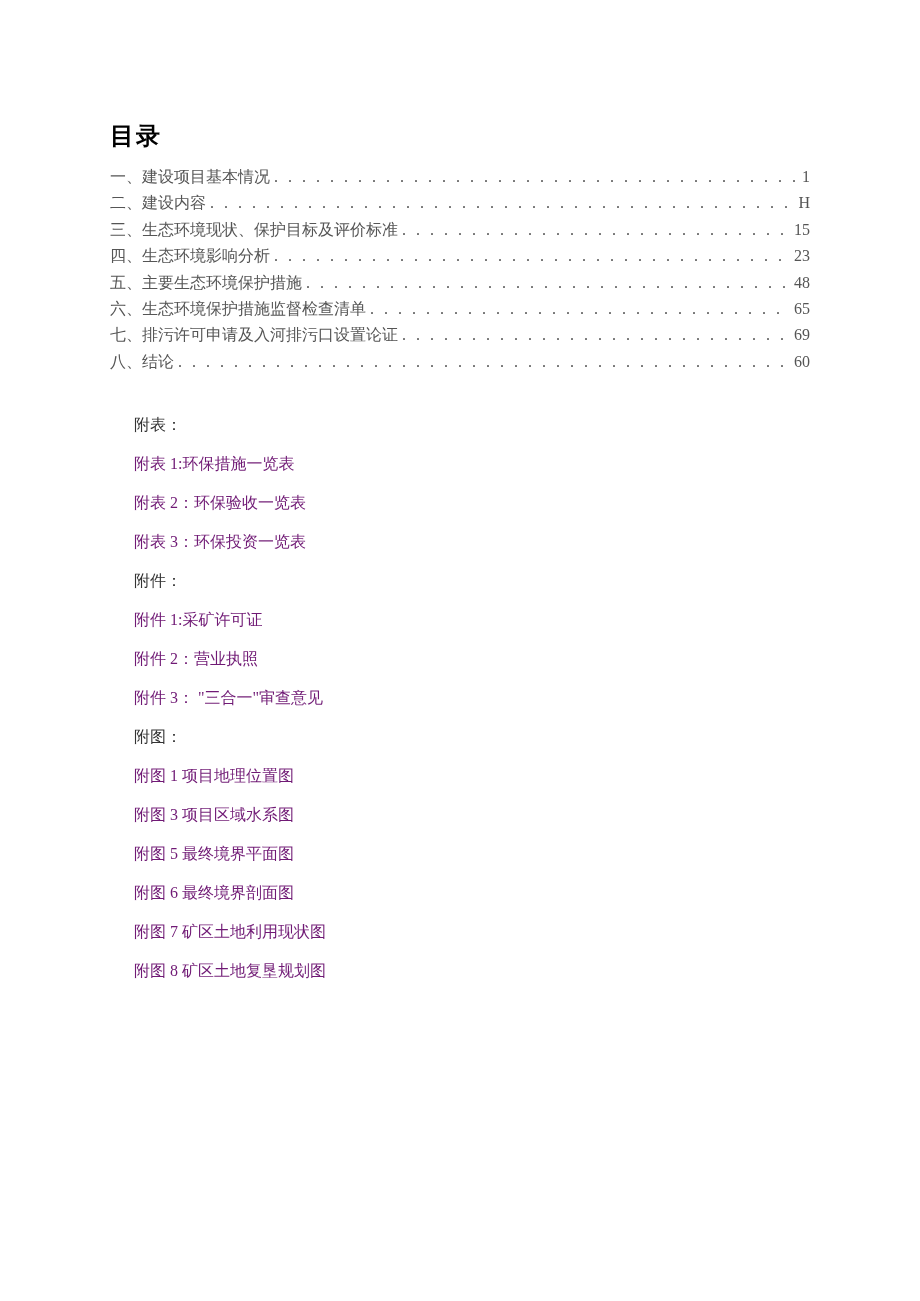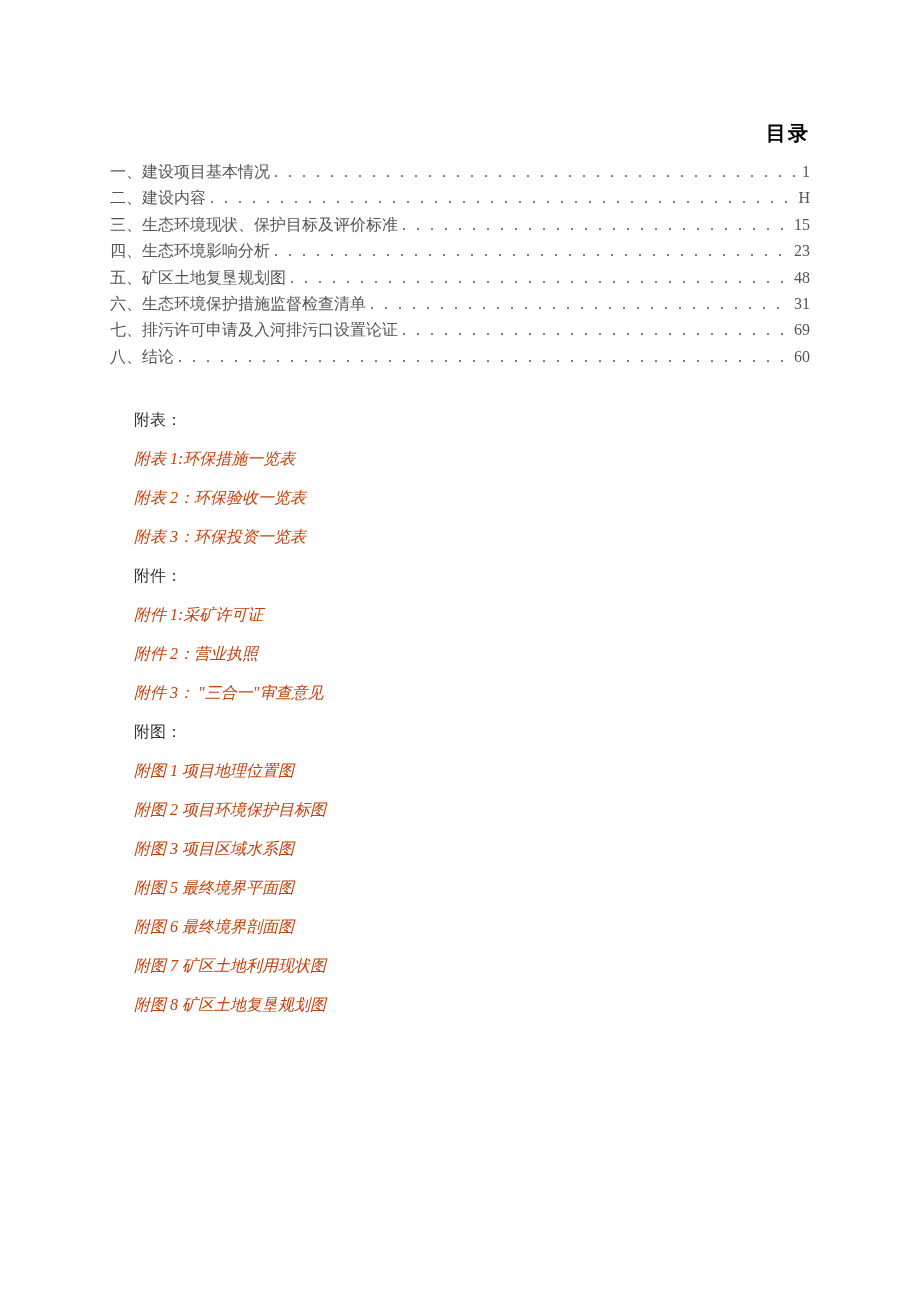--- a/index.html
+++ b/index.html
@@ -9,22 +9,22 @@
     }
     body {
       width: 920px;
       height: 1301px;
       background: #ffffff;
       font-family: "SimSun", "宋体", serif;
       color: #333333;
       padding: 120px 110px 0 110px;
     }
     .title {
-      text-align: right;
-      font-size: 20px;
+      text-align: left;
+      font-size: 24px;
       font-weight: bold;
       color: #000000;
       margin-bottom: 12px;
       letter-spacing: 2px;
     }
     .toc {
       margin-bottom: 40px;
     }
     .toc-row {
       display: flex;
@@ -51,23 +51,22 @@
       padding-left: 24px;
     }
     .appendix-header {
       font-size: 16px;
       color: #333333;
       margin-bottom: 18px;
       margin-top: 16px;
     }
     .appendix-item {
       font-size: 16px;
-      color: #c2410c;
+      color: #701a75;
       margin-bottom: 18px;
-      font-style: italic;
     }
     .appendix-section {
       margin-bottom: 0;
     }
   </style>
 </head>
 <body>
 
 <h1 class="title">目录</h1>
 
@@ -86,28 +85,28 @@
     <span class="toc-label">三、生态环境现状、保护目标及评价标准</span>
     <span class="toc-dots">. . . . . . . . . . . . . . . . . . . . . . . . . . . . . . . . . . . . . . . . . . . . . . . . . . . . . . . . . . . . . . . . . . . . . . . . . . . . . . . .</span>
     <span class="toc-page">15</span>
   </div>
   <div class="toc-row">
     <span class="toc-label">四、生态环境影响分析</span>
     <span class="toc-dots">. . . . . . . . . . . . . . . . . . . . . . . . . . . . . . . . . . . . . . . . . . . . . . . . . . . . . . . . . . . . . . . . . . . . . . . . . . . . . . . .</span>
     <span class="toc-page">23</span>
   </div>
   <div class="toc-row">
-    <span class="toc-label">五、矿区土地复垦规划图</span>
+    <span class="toc-label">五、主要生态环境保护措施</span>
     <span class="toc-dots">. . . . . . . . . . . . . . . . . . . . . . . . . . . . . . . . . . . . . . . . . . . . . . . . . . . . . . . . . . . . . . . . . . . . . . . . . . . . . . . .</span>
     <span class="toc-page">48</span>
   </div>
   <div class="toc-row">
     <span class="toc-label">六、生态环境保护措施监督检查清单</span>
     <span class="toc-dots">. . . . . . . . . . . . . . . . . . . . . . . . . . . . . . . . . . . . . . . . . . . . . . . . . . . . . . . . . . . . . . . . . . . . . . . . . . . . . . . .</span>
-    <span class="toc-page">31</span>
+    <span class="toc-page">65</span>
   </div>
   <div class="toc-row">
     <span class="toc-label">七、排污许可申请及入河排污口设置论证</span>
     <span class="toc-dots">. . . . . . . . . . . . . . . . . . . . . . . . . . . . . . . . . . . . . . . . . . . . . . . . . . . . . . . . . . . . . . . . . . . . . . . . . . . . . . . .</span>
     <span class="toc-page">69</span>
   </div>
   <div class="toc-row">
     <span class="toc-label">八、结论</span>
     <span class="toc-dots">. . . . . . . . . . . . . . . . . . . . . . . . . . . . . . . . . . . . . . . . . . . . . . . . . . . . . . . . . . . . . . . . . . . . . . . . . . . . . . . .</span>
     <span class="toc-page">60</span>
@@ -125,20 +124,19 @@
   <div class="appendix-section">
     <div class="appendix-header">附件：</div>
     <div class="appendix-item">附件 1:采矿许可证</div>
     <div class="appendix-item">附件 2：营业执照</div>
     <div class="appendix-item">附件 3： "三合一"审查意见</div>
   </div>
 
   <div class="appendix-section">
     <div class="appendix-header">附图：</div>
     <div class="appendix-item">附图 1 项目地理位置图</div>
-    <div class="appendix-item">附图 2 项目环境保护目标图</div>
     <div class="appendix-item">附图 3 项目区域水系图</div>
     <div class="appendix-item">附图 5 最终境界平面图</div>
     <div class="appendix-item">附图 6 最终境界剖面图</div>
     <div class="appendix-item">附图 7 矿区土地利用现状图</div>
     <div class="appendix-item">附图 8 矿区土地复垦规划图</div>
   </div>
 </div>
 
 </body></html>

